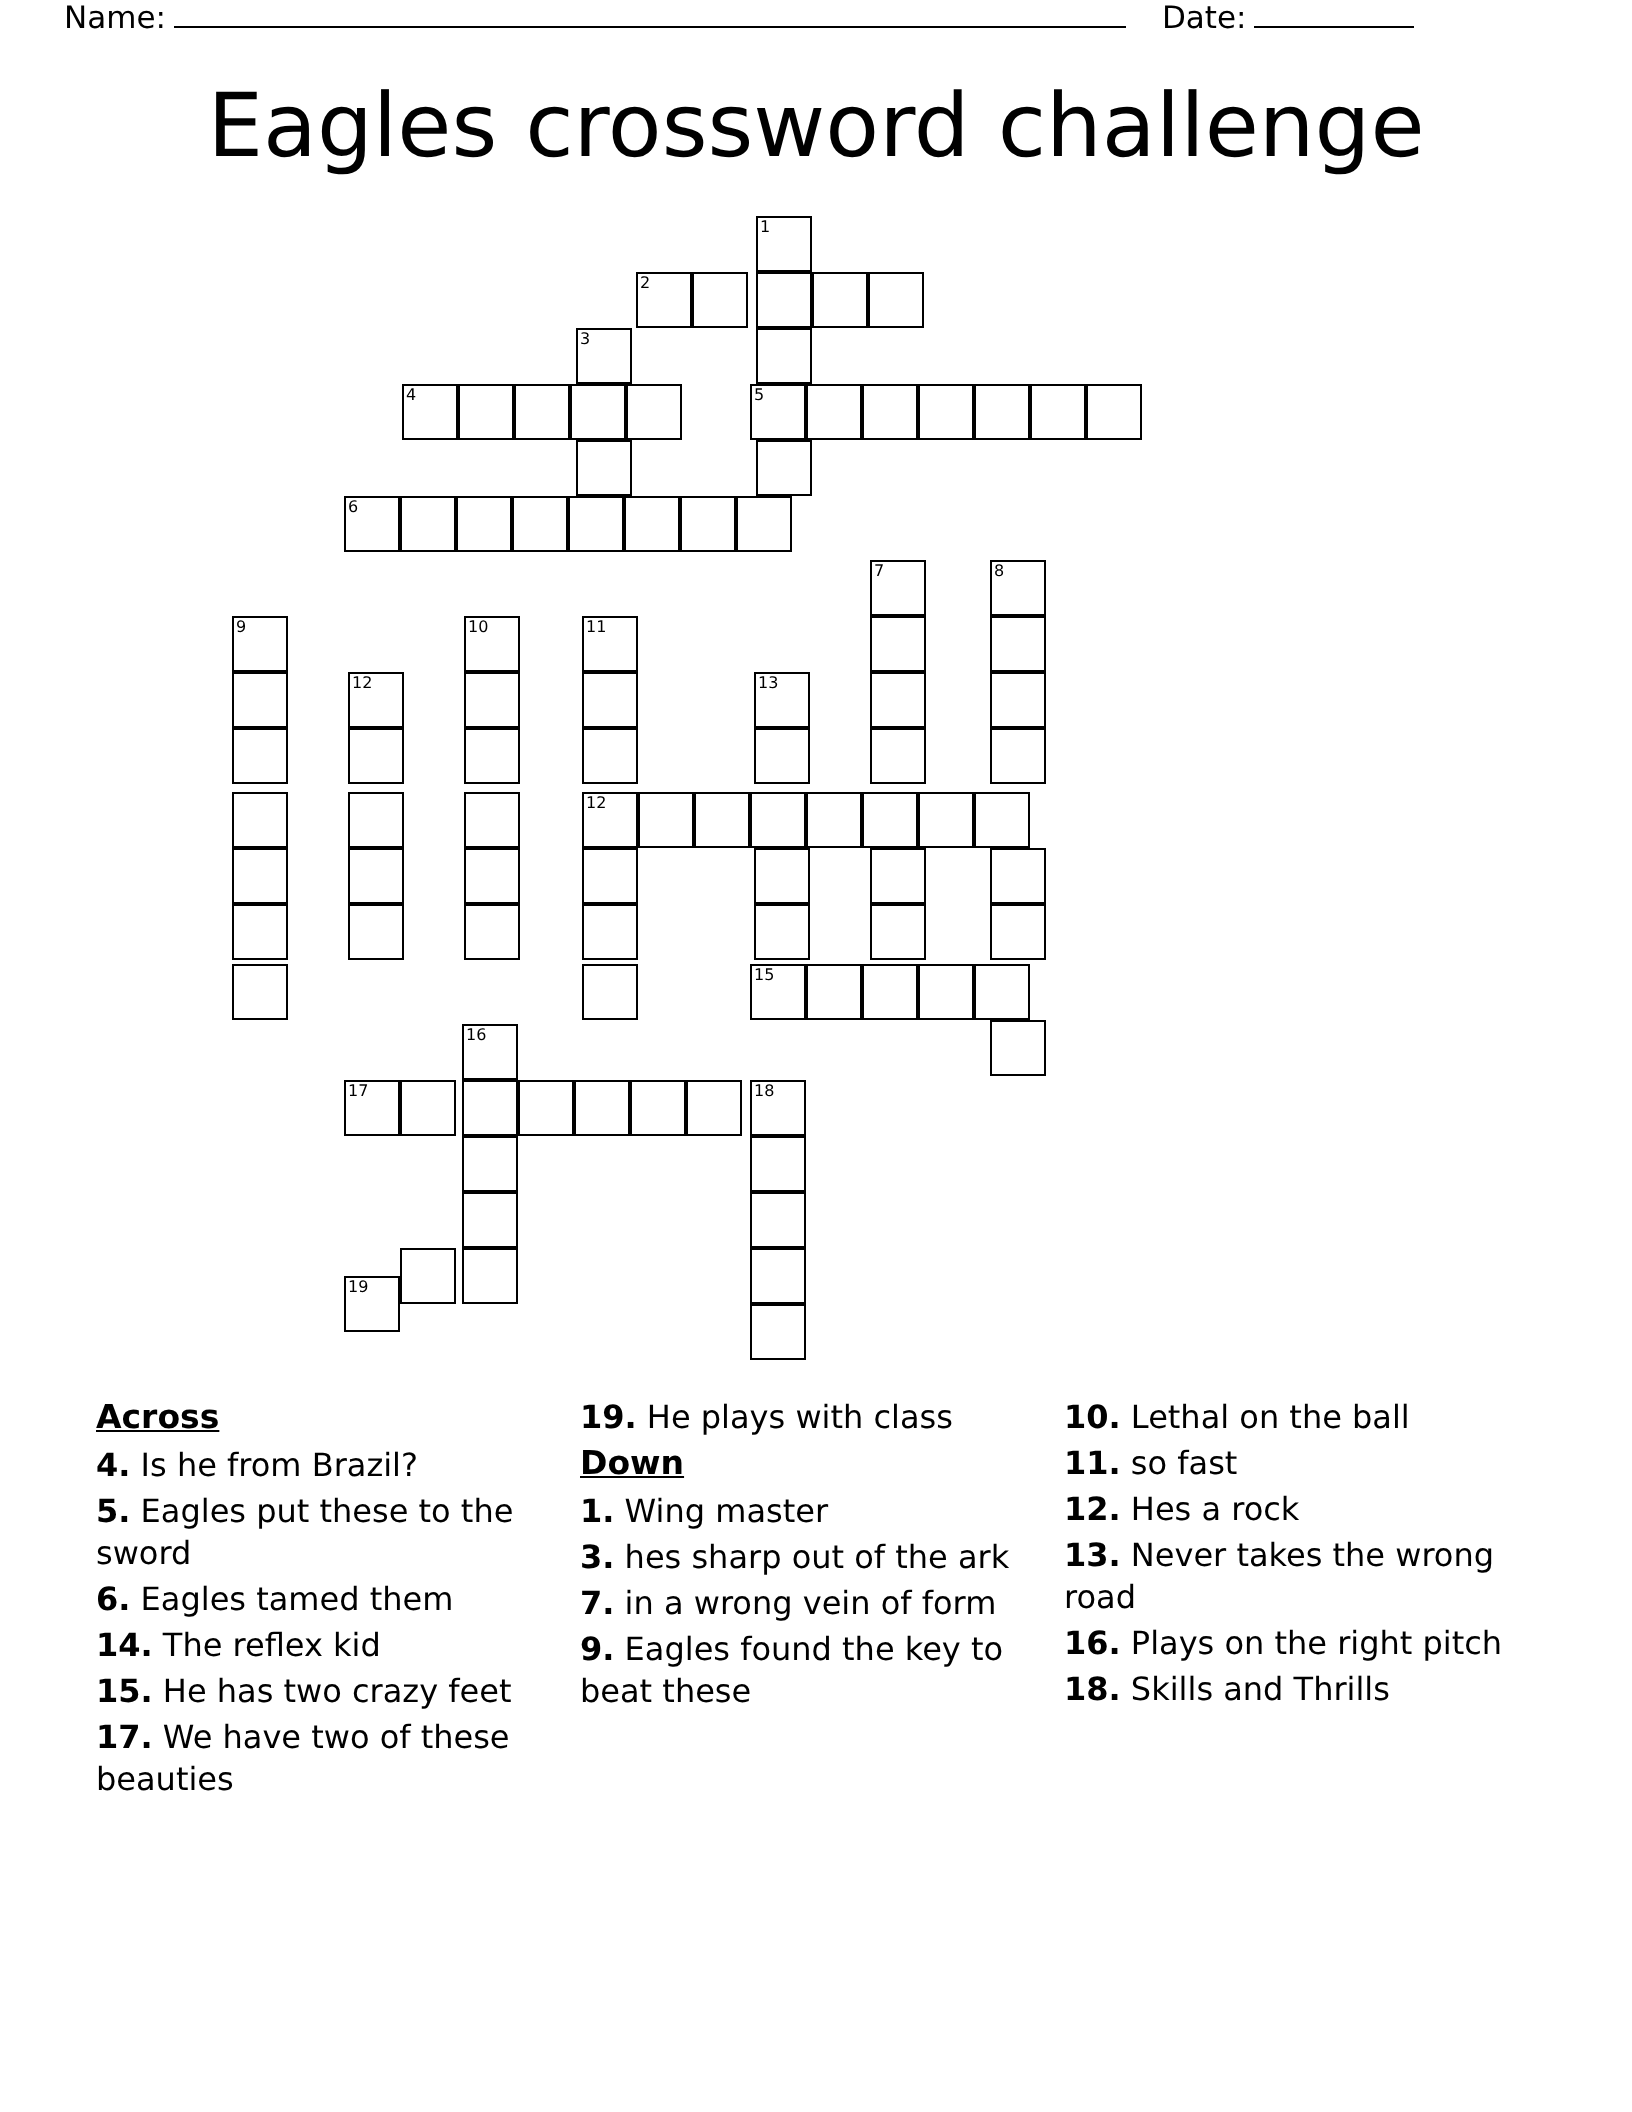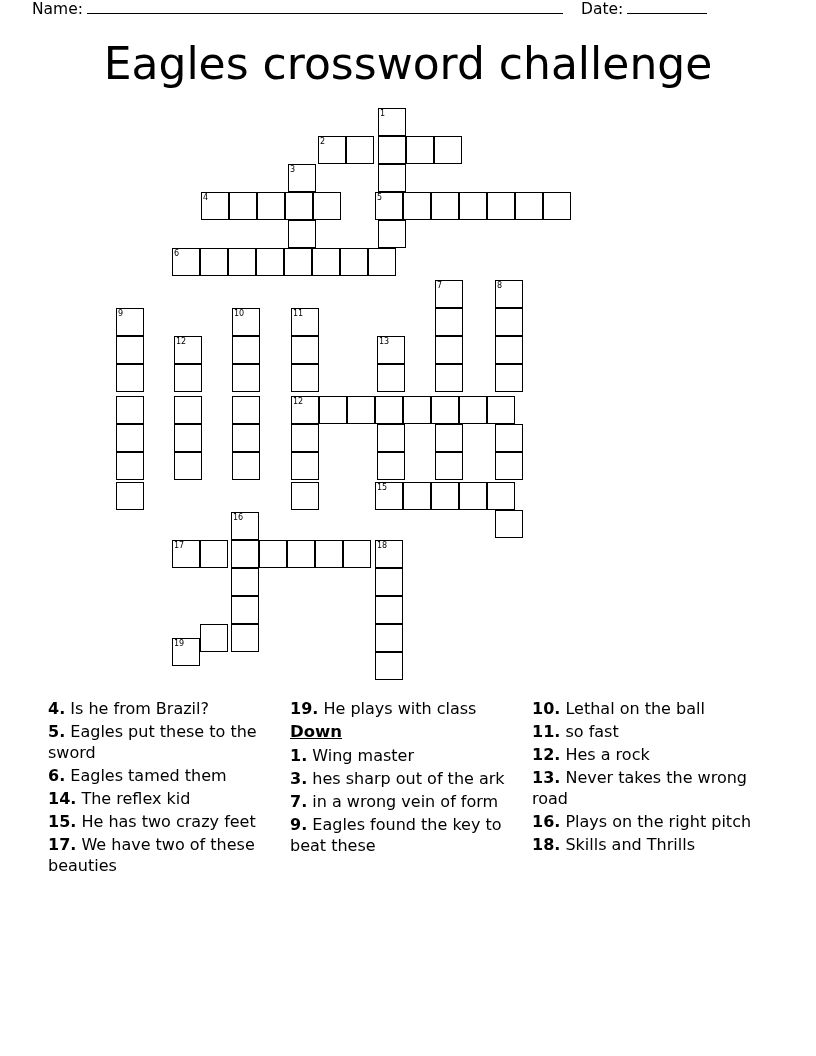--- a/index.html
+++ b/index.html
@@ -272,20 +272,21 @@
       </div>
       <div class="cell" style="left: 200px; top: 516px;"></div>
       <div class="cell" style="left: 231px; top: 516px;"></div>
       <div class="cell" style="left: 375px; top: 516px;"></div>
       <div class="cell" style="left: 375px; top: 544px;"></div>
     </div>
 
   <div class="clues">
 
     <div class="col col-1">
+      <div class="clue-heading">Across</div>
       <div id="col1-list">
           <div class="clue"><b>4.</b><span> Is he from Brazil?</span></div>
           <div class="clue"><b>5.</b><span> Eagles put these to the sword</span></div>
           <div class="clue"><b>6.</b><span> Eagles tamed them</span></div>
           <div class="clue"><b>14.</b><span> The reflex kid</span></div>
           <div class="clue"><b>15.</b><span> He has two crazy feet</span></div>
           <div class="clue"><b>17.</b><span> We have two of these beauties</span></div>
         </div>
     </div>
 

